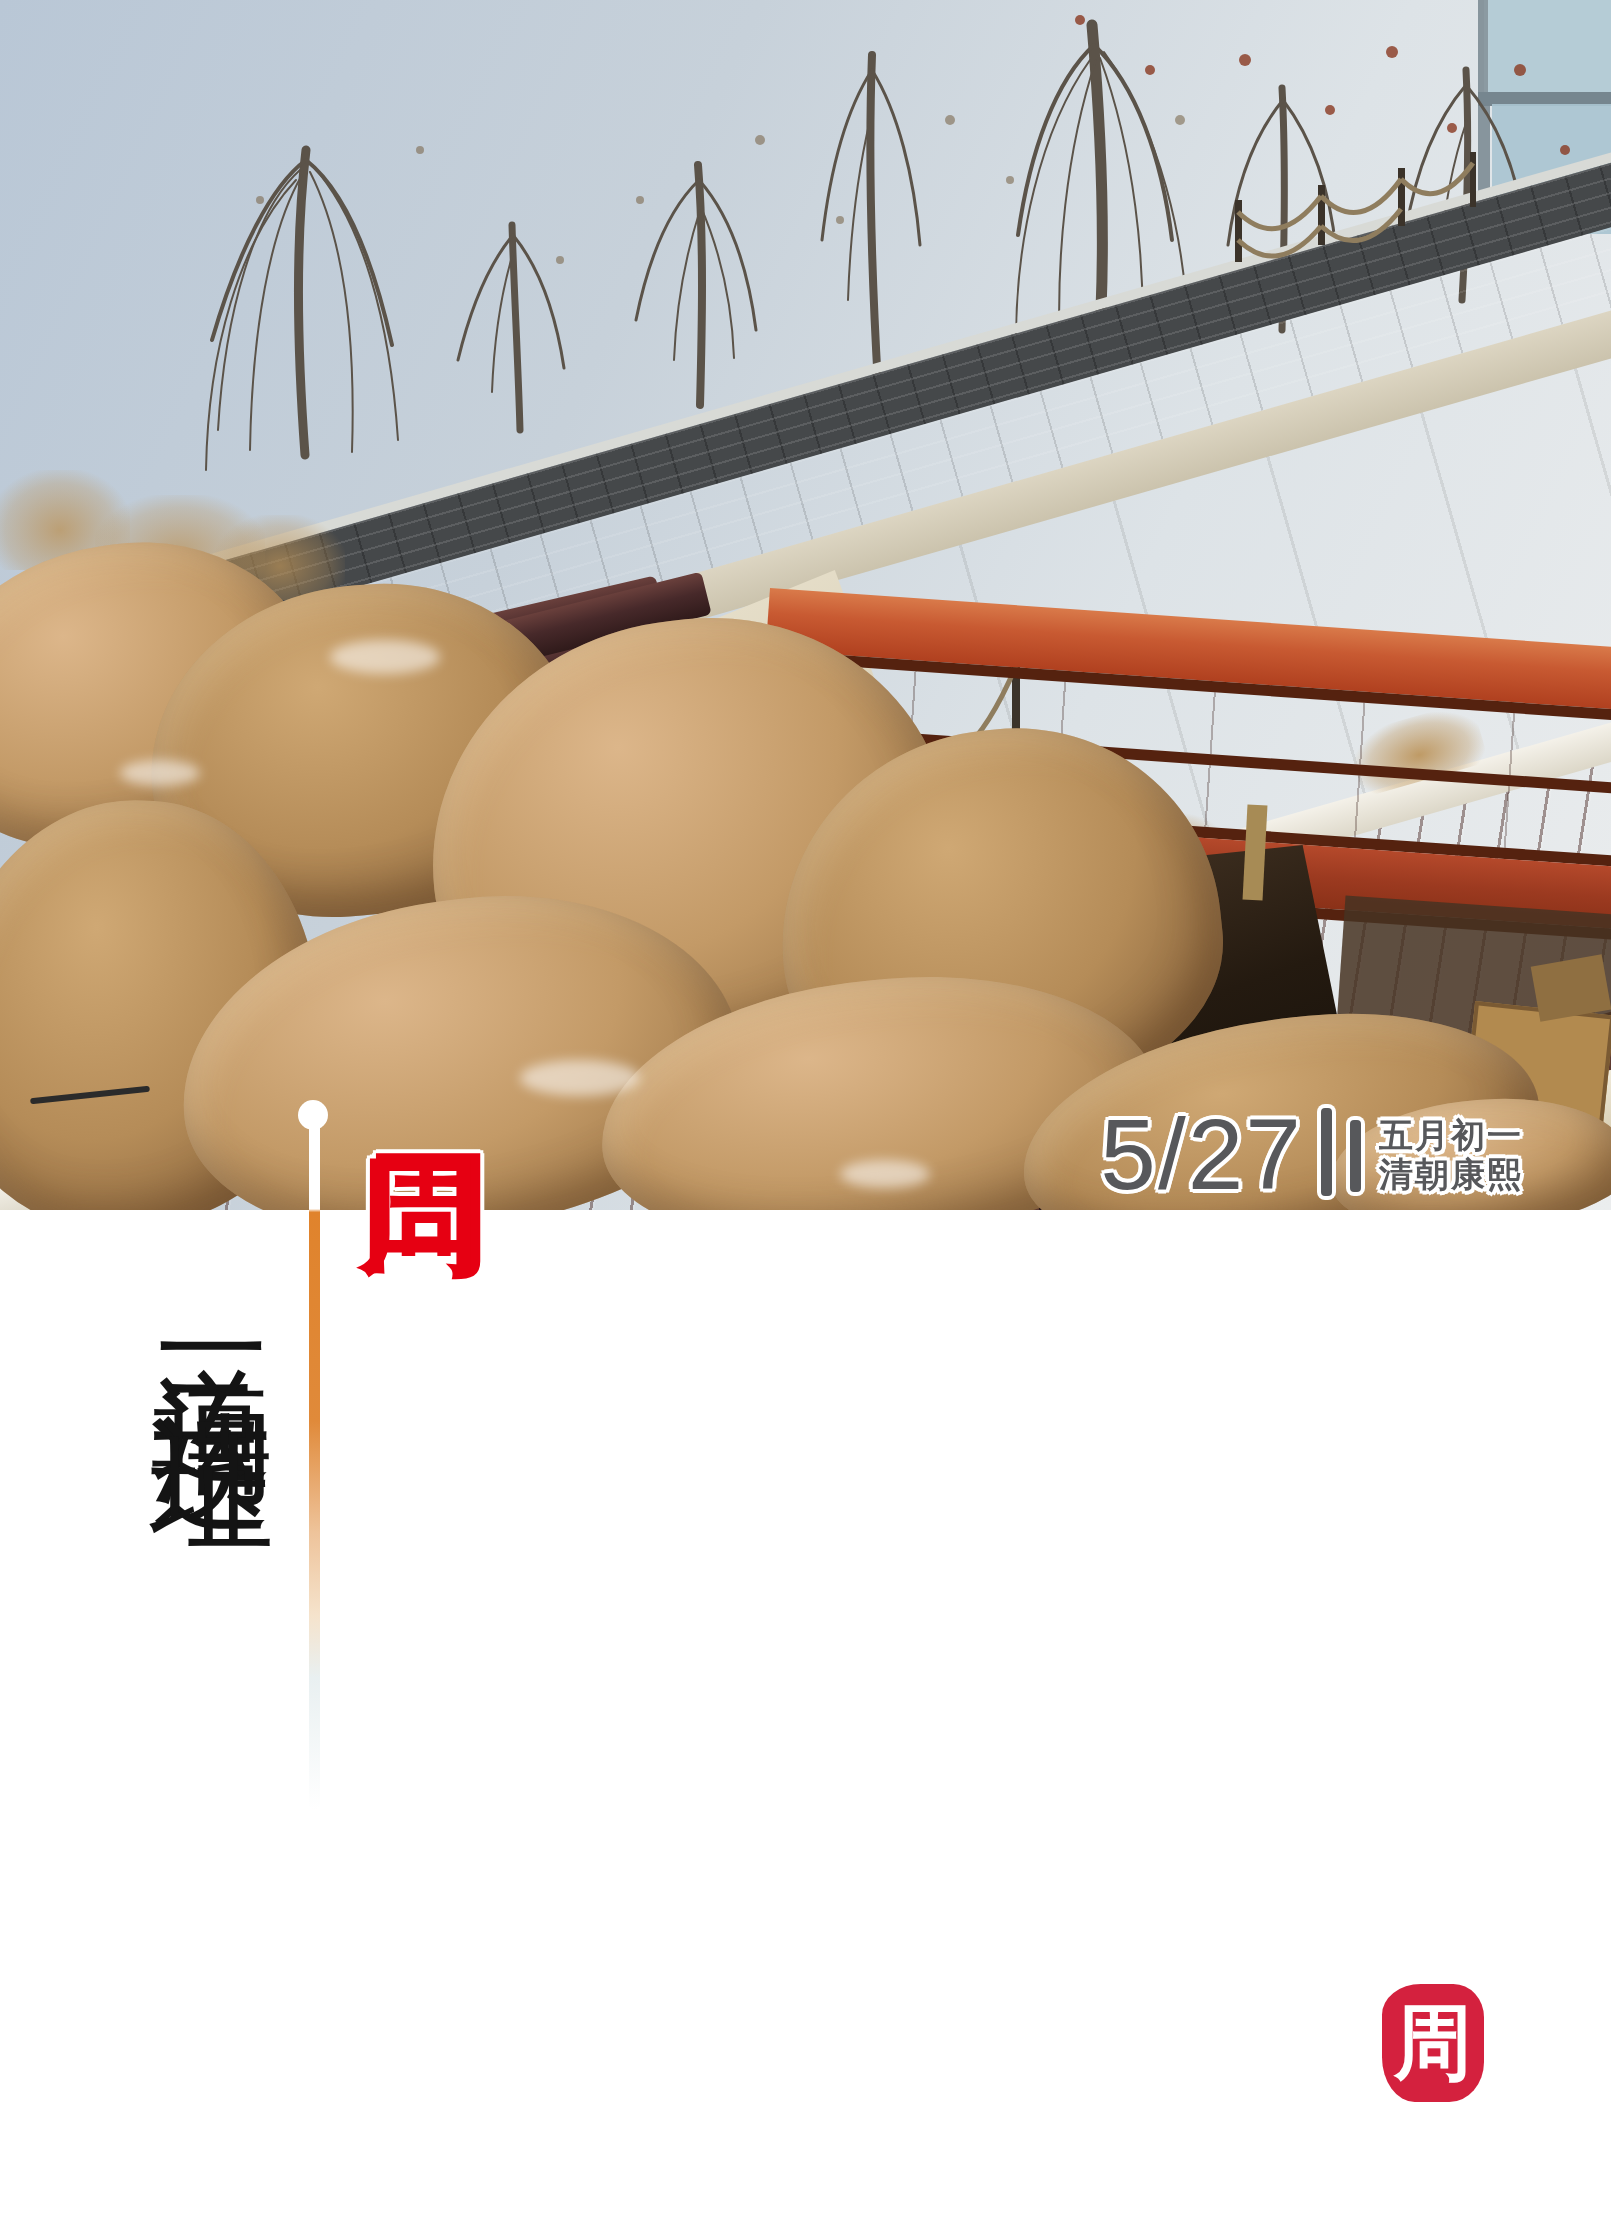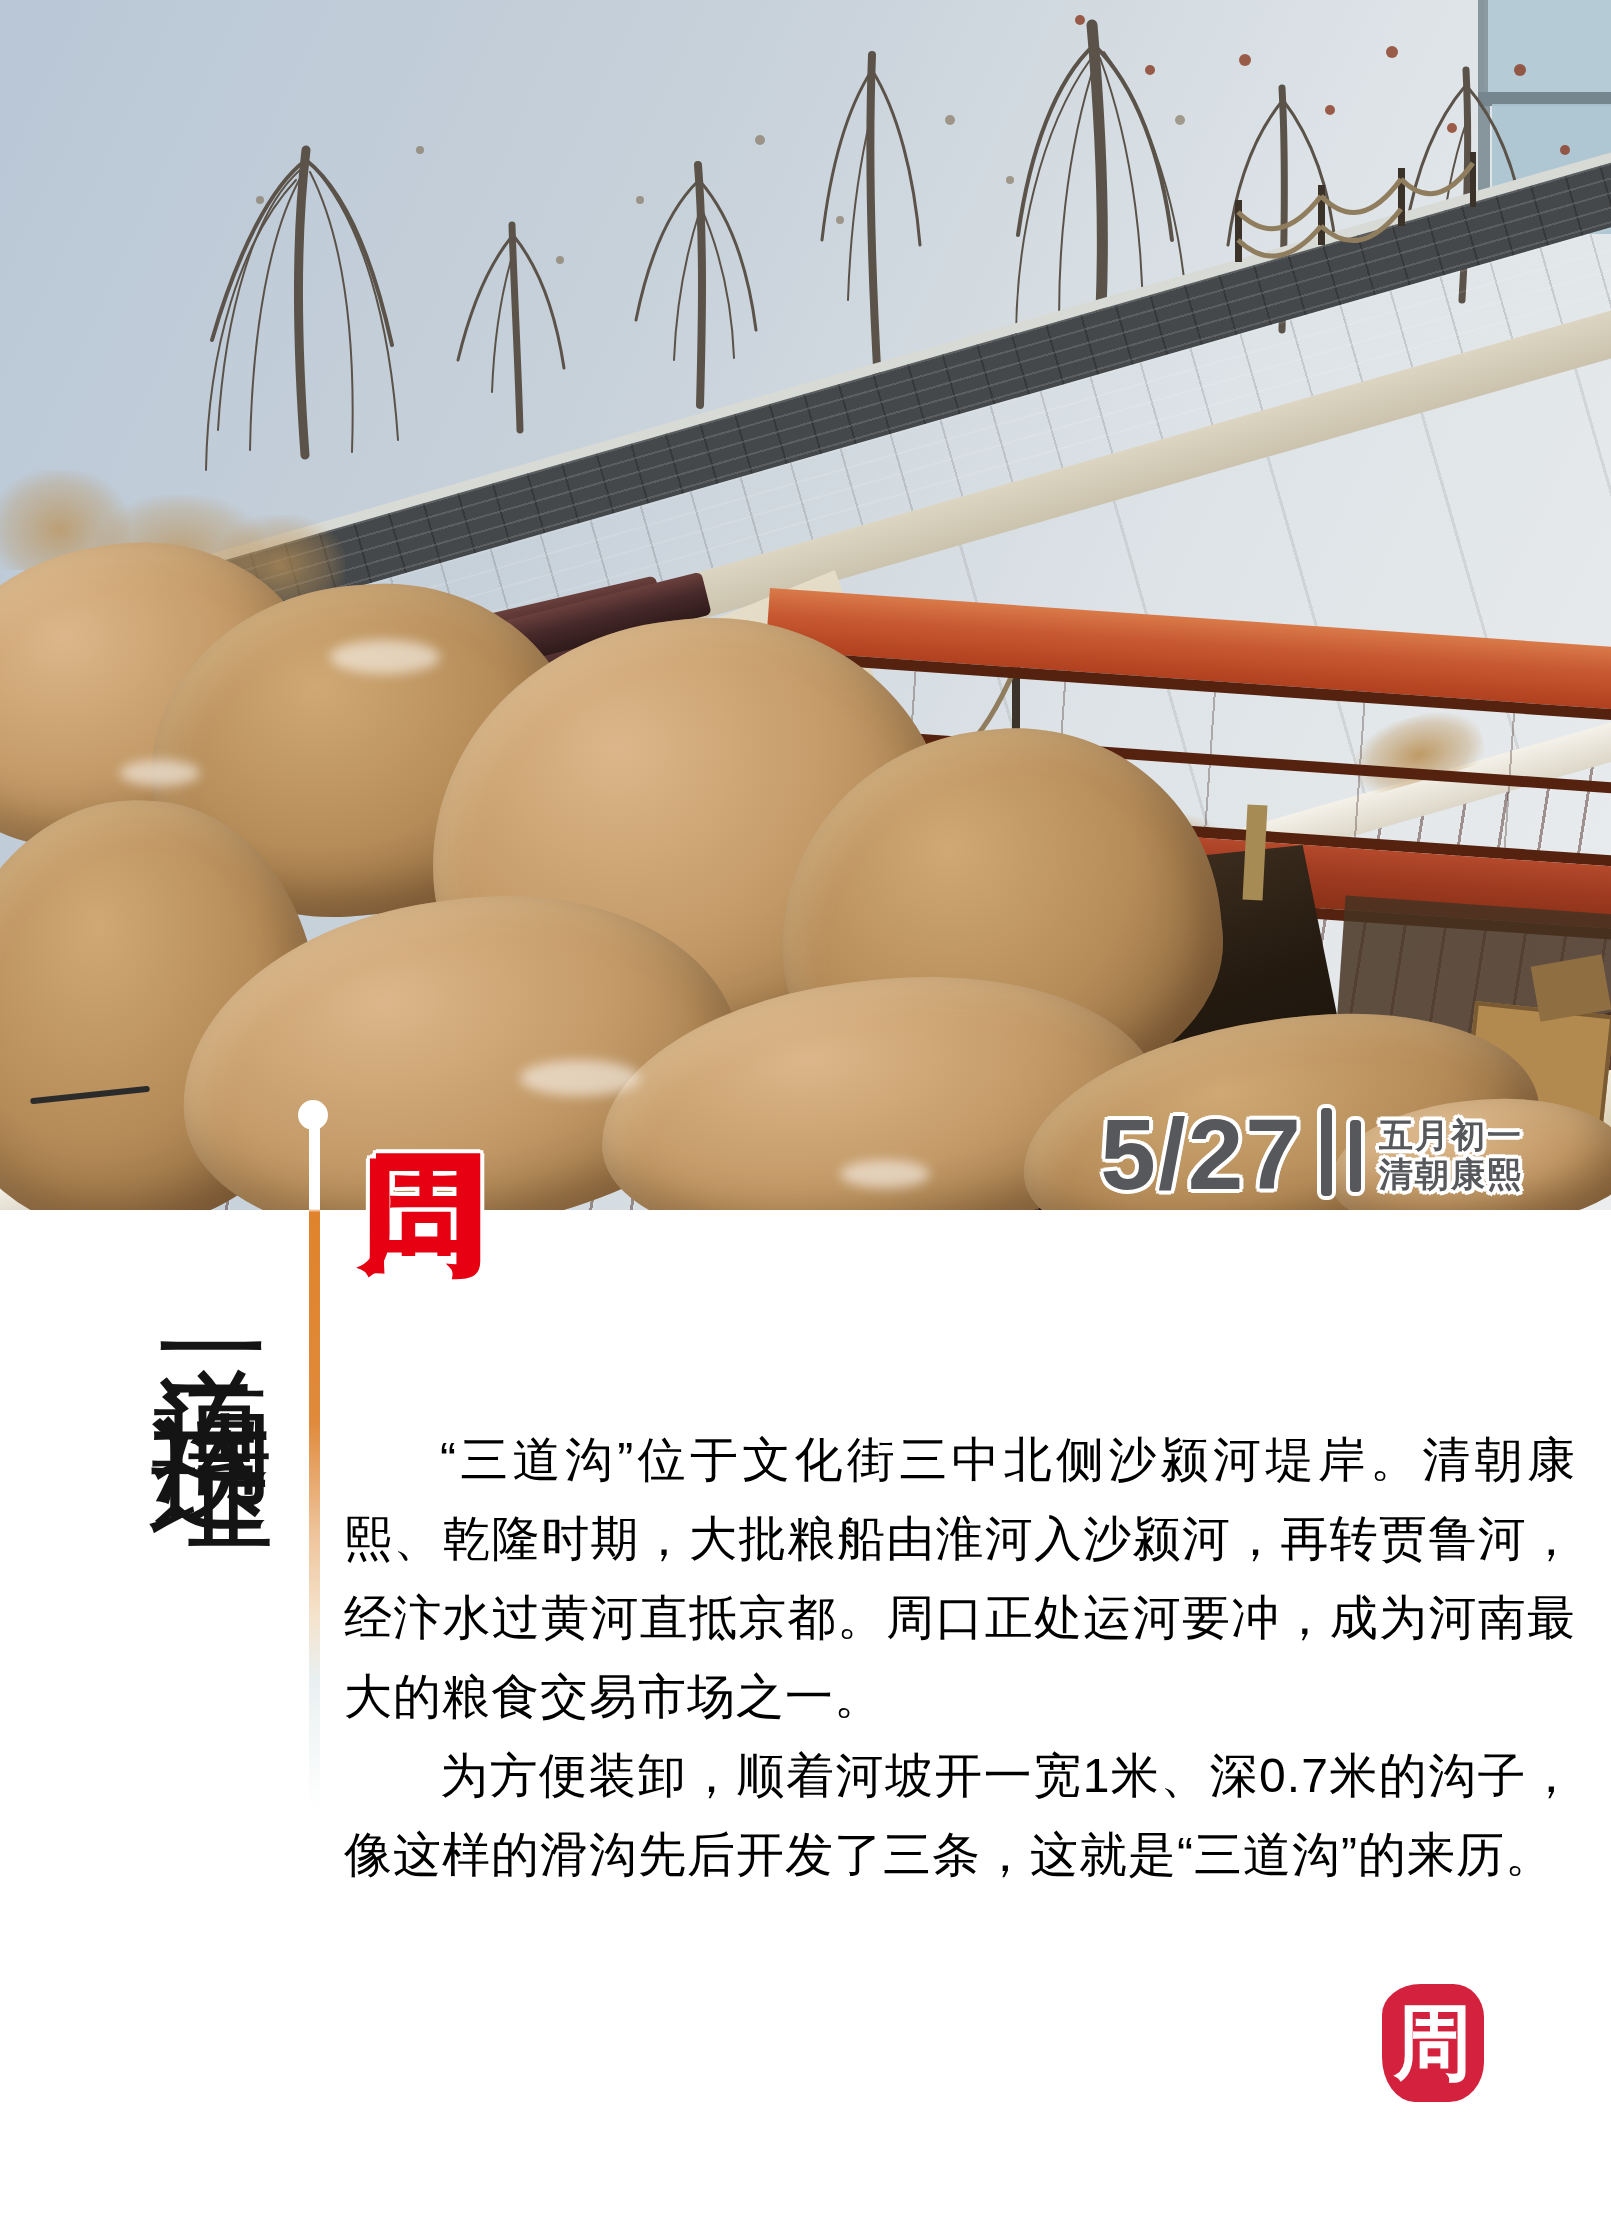--- a/index.html
+++ b/index.html
@@ -46,21 +46,21 @@
   .bag{position:absolute;border-radius:52% 48% 55% 45% / 58% 55% 42% 45%;
        background:radial-gradient(ellipse at 38% 28%,#dcb68a 0%,#c39a67 48%,#a37c4c 78%,#7f5c36 100%);
        box-shadow:inset -14px -20px 44px rgba(80,52,26,.45), inset 12px 16px 34px rgba(255,236,200,.30);}
   .bag.dk{background:radial-gradient(ellipse at 40% 30%,#cfa874 0%,#b58c58 50%,#8f6a40 80%,#6f5030 100%);}
   .snow{position:absolute;background:rgba(255,255,255,.55);border-radius:50%;filter:blur(6px);}
   .twig{position:absolute;background:#2b2b2b;border-radius:3px;}
 
   
   .date-overlay{position:absolute;right:88px;bottom:10px;display:flex;align-items:flex-end;gap:18px;color:#57585b;
     text-shadow:4px 0 0 #fff,-4px 0 0 #fff,0 4px 0 #fff,0 -4px 0 #fff,3px 3px 0 #fff,-3px -3px 0 #fff,3px -3px 0 #fff,-3px 3px 0 #fff;}
-  .d-big{font-size:100px;font-weight:bold;line-height:.92;letter-spacing:2px;margin-left:20px;}
+  .d-big{font-size:100px;font-weight:normal;line-height:.92;letter-spacing:2px;margin-left:20px;}
   .vbar{width:11px;background:#57585b;box-shadow:0 0 0 4px #fff;border-radius:4px;}
   .vbar1{height:88px;margin-bottom:4px;}
   .vbar2{height:72px;margin-bottom:8px;}
   .d-week{font-size:76px;font-weight:bold;line-height:1;margin-bottom:6px;letter-spacing:4px;}
   .d-lunar{display:flex;flex-direction:column;font-size:34px;font-weight:bold;line-height:39px;margin-bottom:6px;letter-spacing:2px;}
 
   
   .accent-dot{position:absolute;left:298px;top:1100px;width:30px;height:30px;border-radius:50%;background:#ffffff;}
   .accent-line{position:absolute;left:309px;top:1115px;width:11px;height:695px;border-radius:6px;
     background:linear-gradient(180deg,#ffffff 0%,#ffffff 13.5%,#e0832c 14%,#e08a3a 44%,#eec39a 60%,#f5e3cc 72%,#e9f0f1 81%,rgba(233,240,241,0) 100%);}
@@ -257,22 +257,18 @@
       </div>
     </div>
   </div>
 
   <div class="accent-dot"></div>
   <div class="accent-line"></div>
 
   <div class="city-label">周口</div>
   <div class="vtitle">三道沟遗址</div>
 
-  <div class="article">
-    <p>“三道沟”位于文化街三中北侧沙颍河堤岸。清朝康熙、乾隆时期，大批粮船由淮河入沙颍河，再转贾鲁河，经汴水过黄河直抵京都。周口正处运河要冲，成为河南最大的粮食交易市场之一。</p>
-    <p>为方便装卸，顺着河坡开一宽1米、深0.7米的沟子，像这样的滑沟先后开发了三条，这就是“三道沟”的来历。</p>
-  </div>
 
   <div class="seal">
     <span class="seal-char">周</span>
   </div>
 
 </div>
 
 </body></html>

